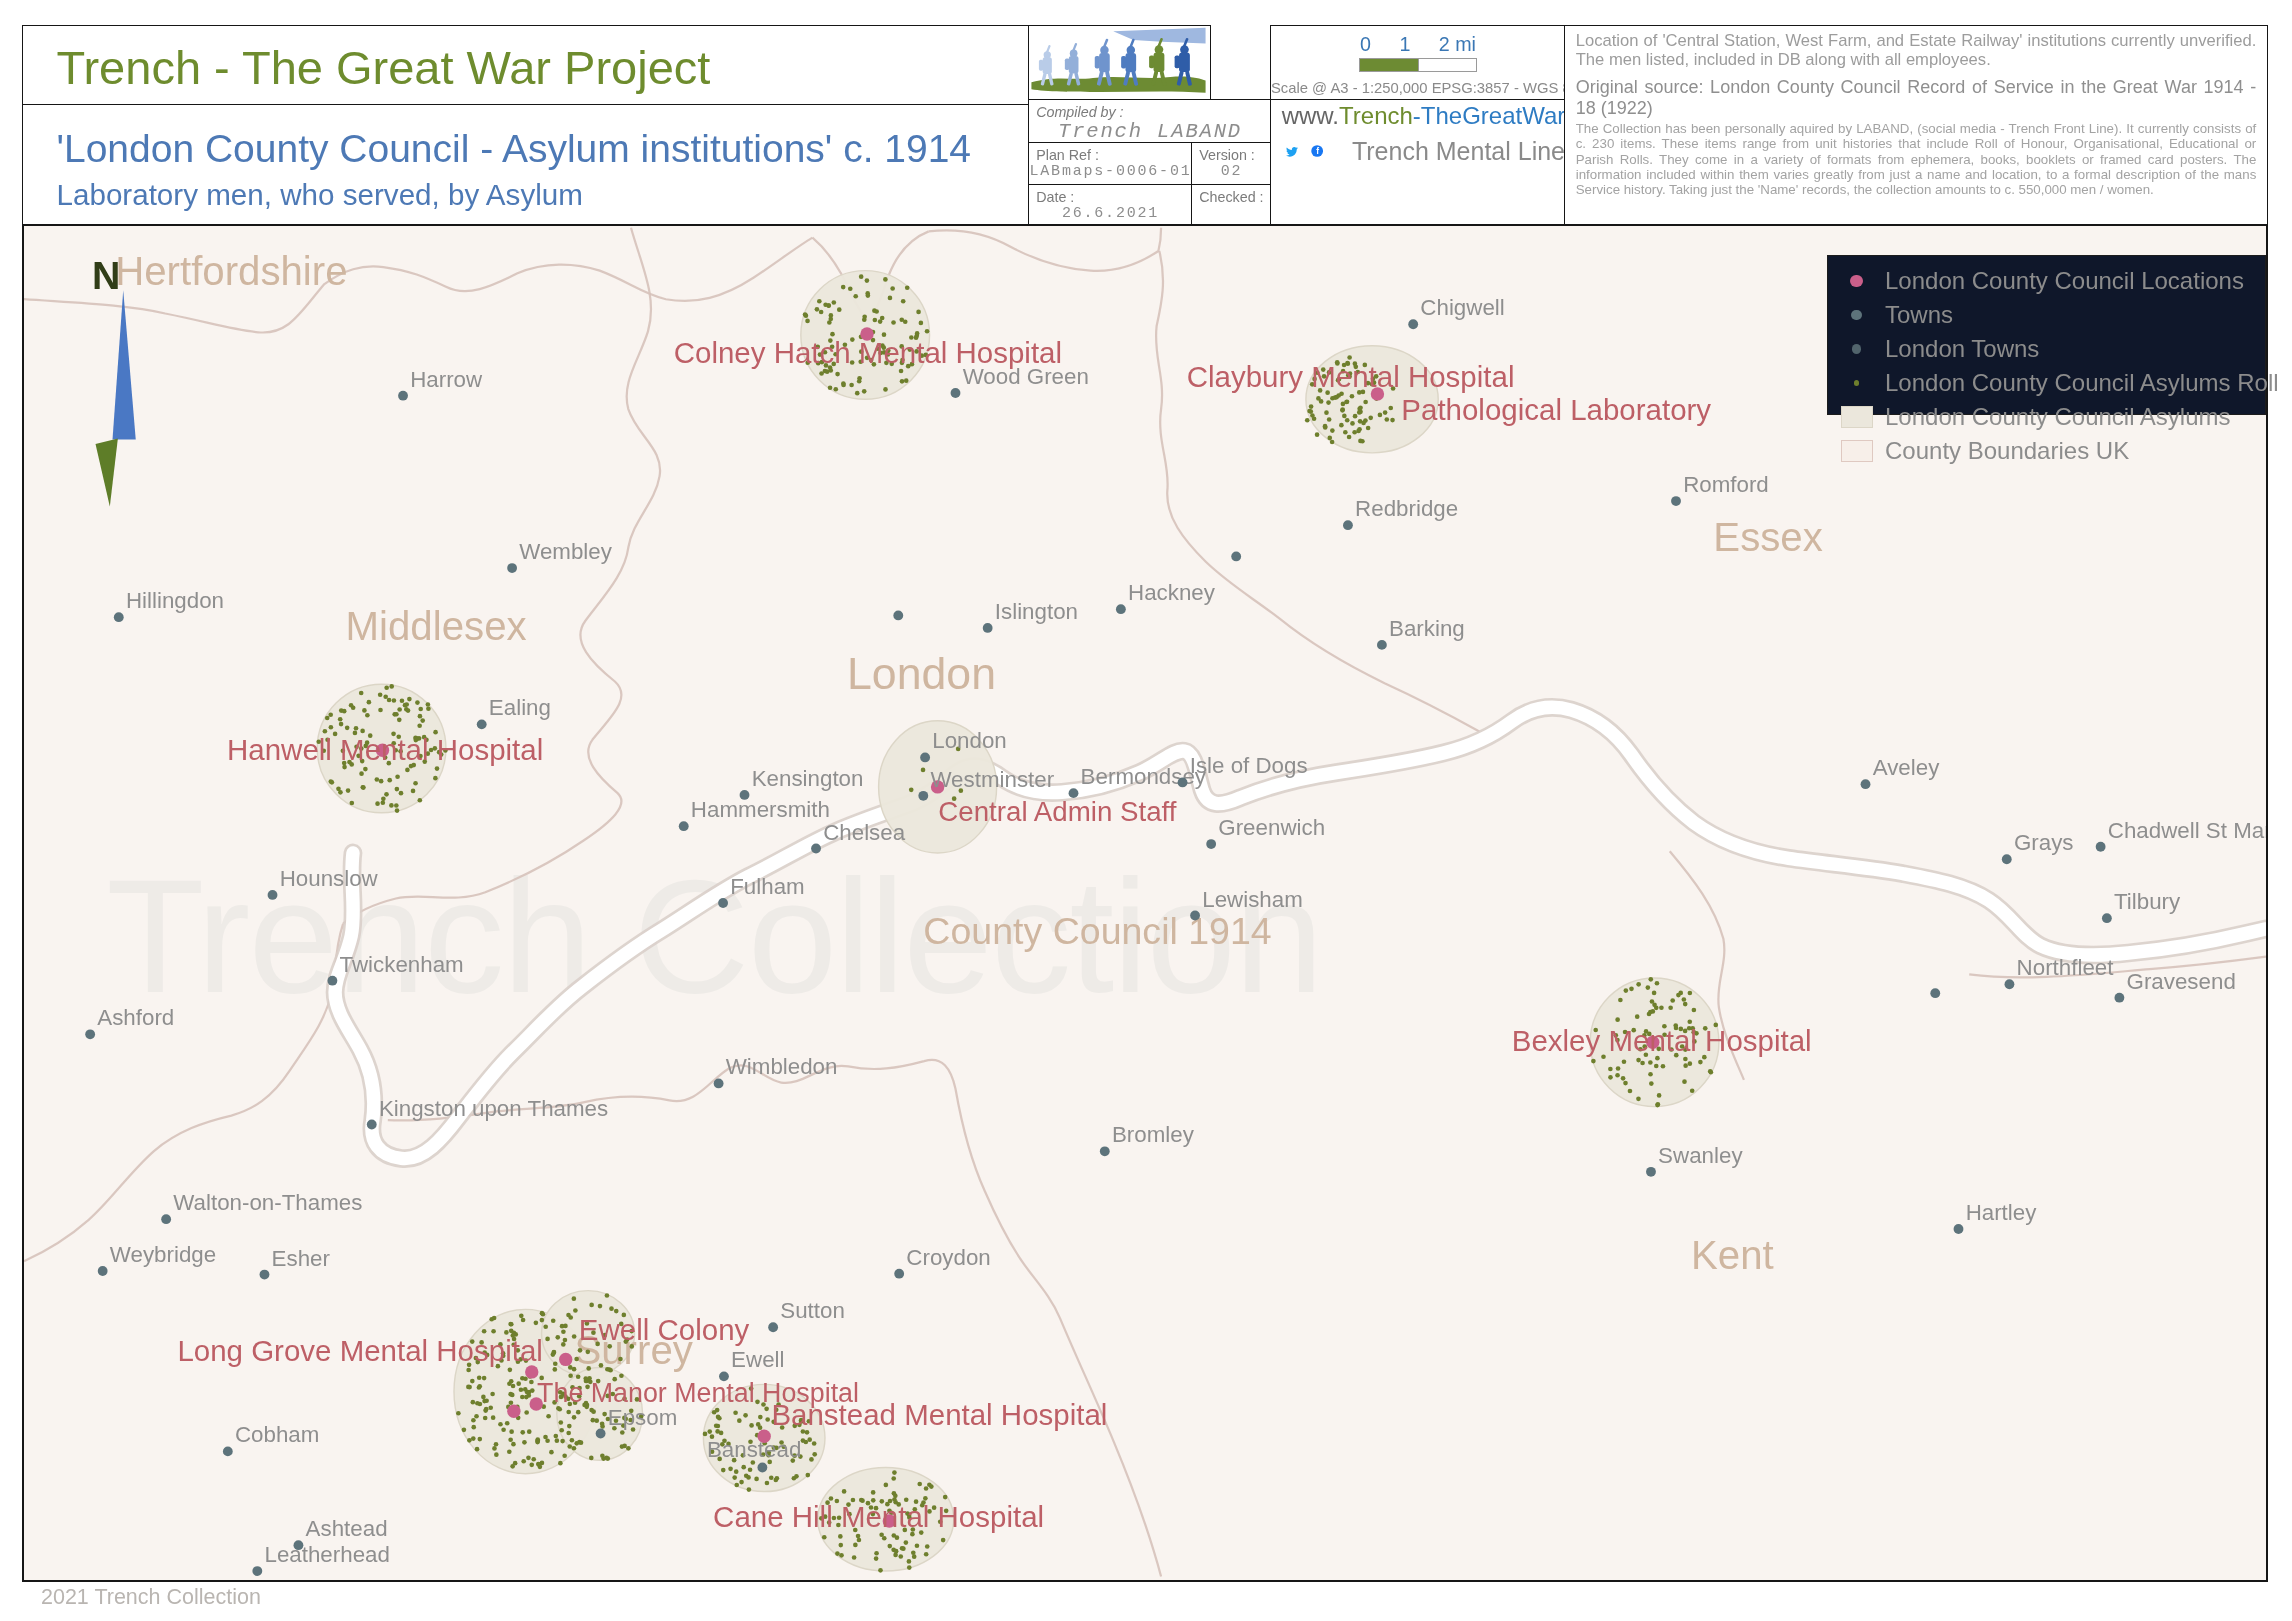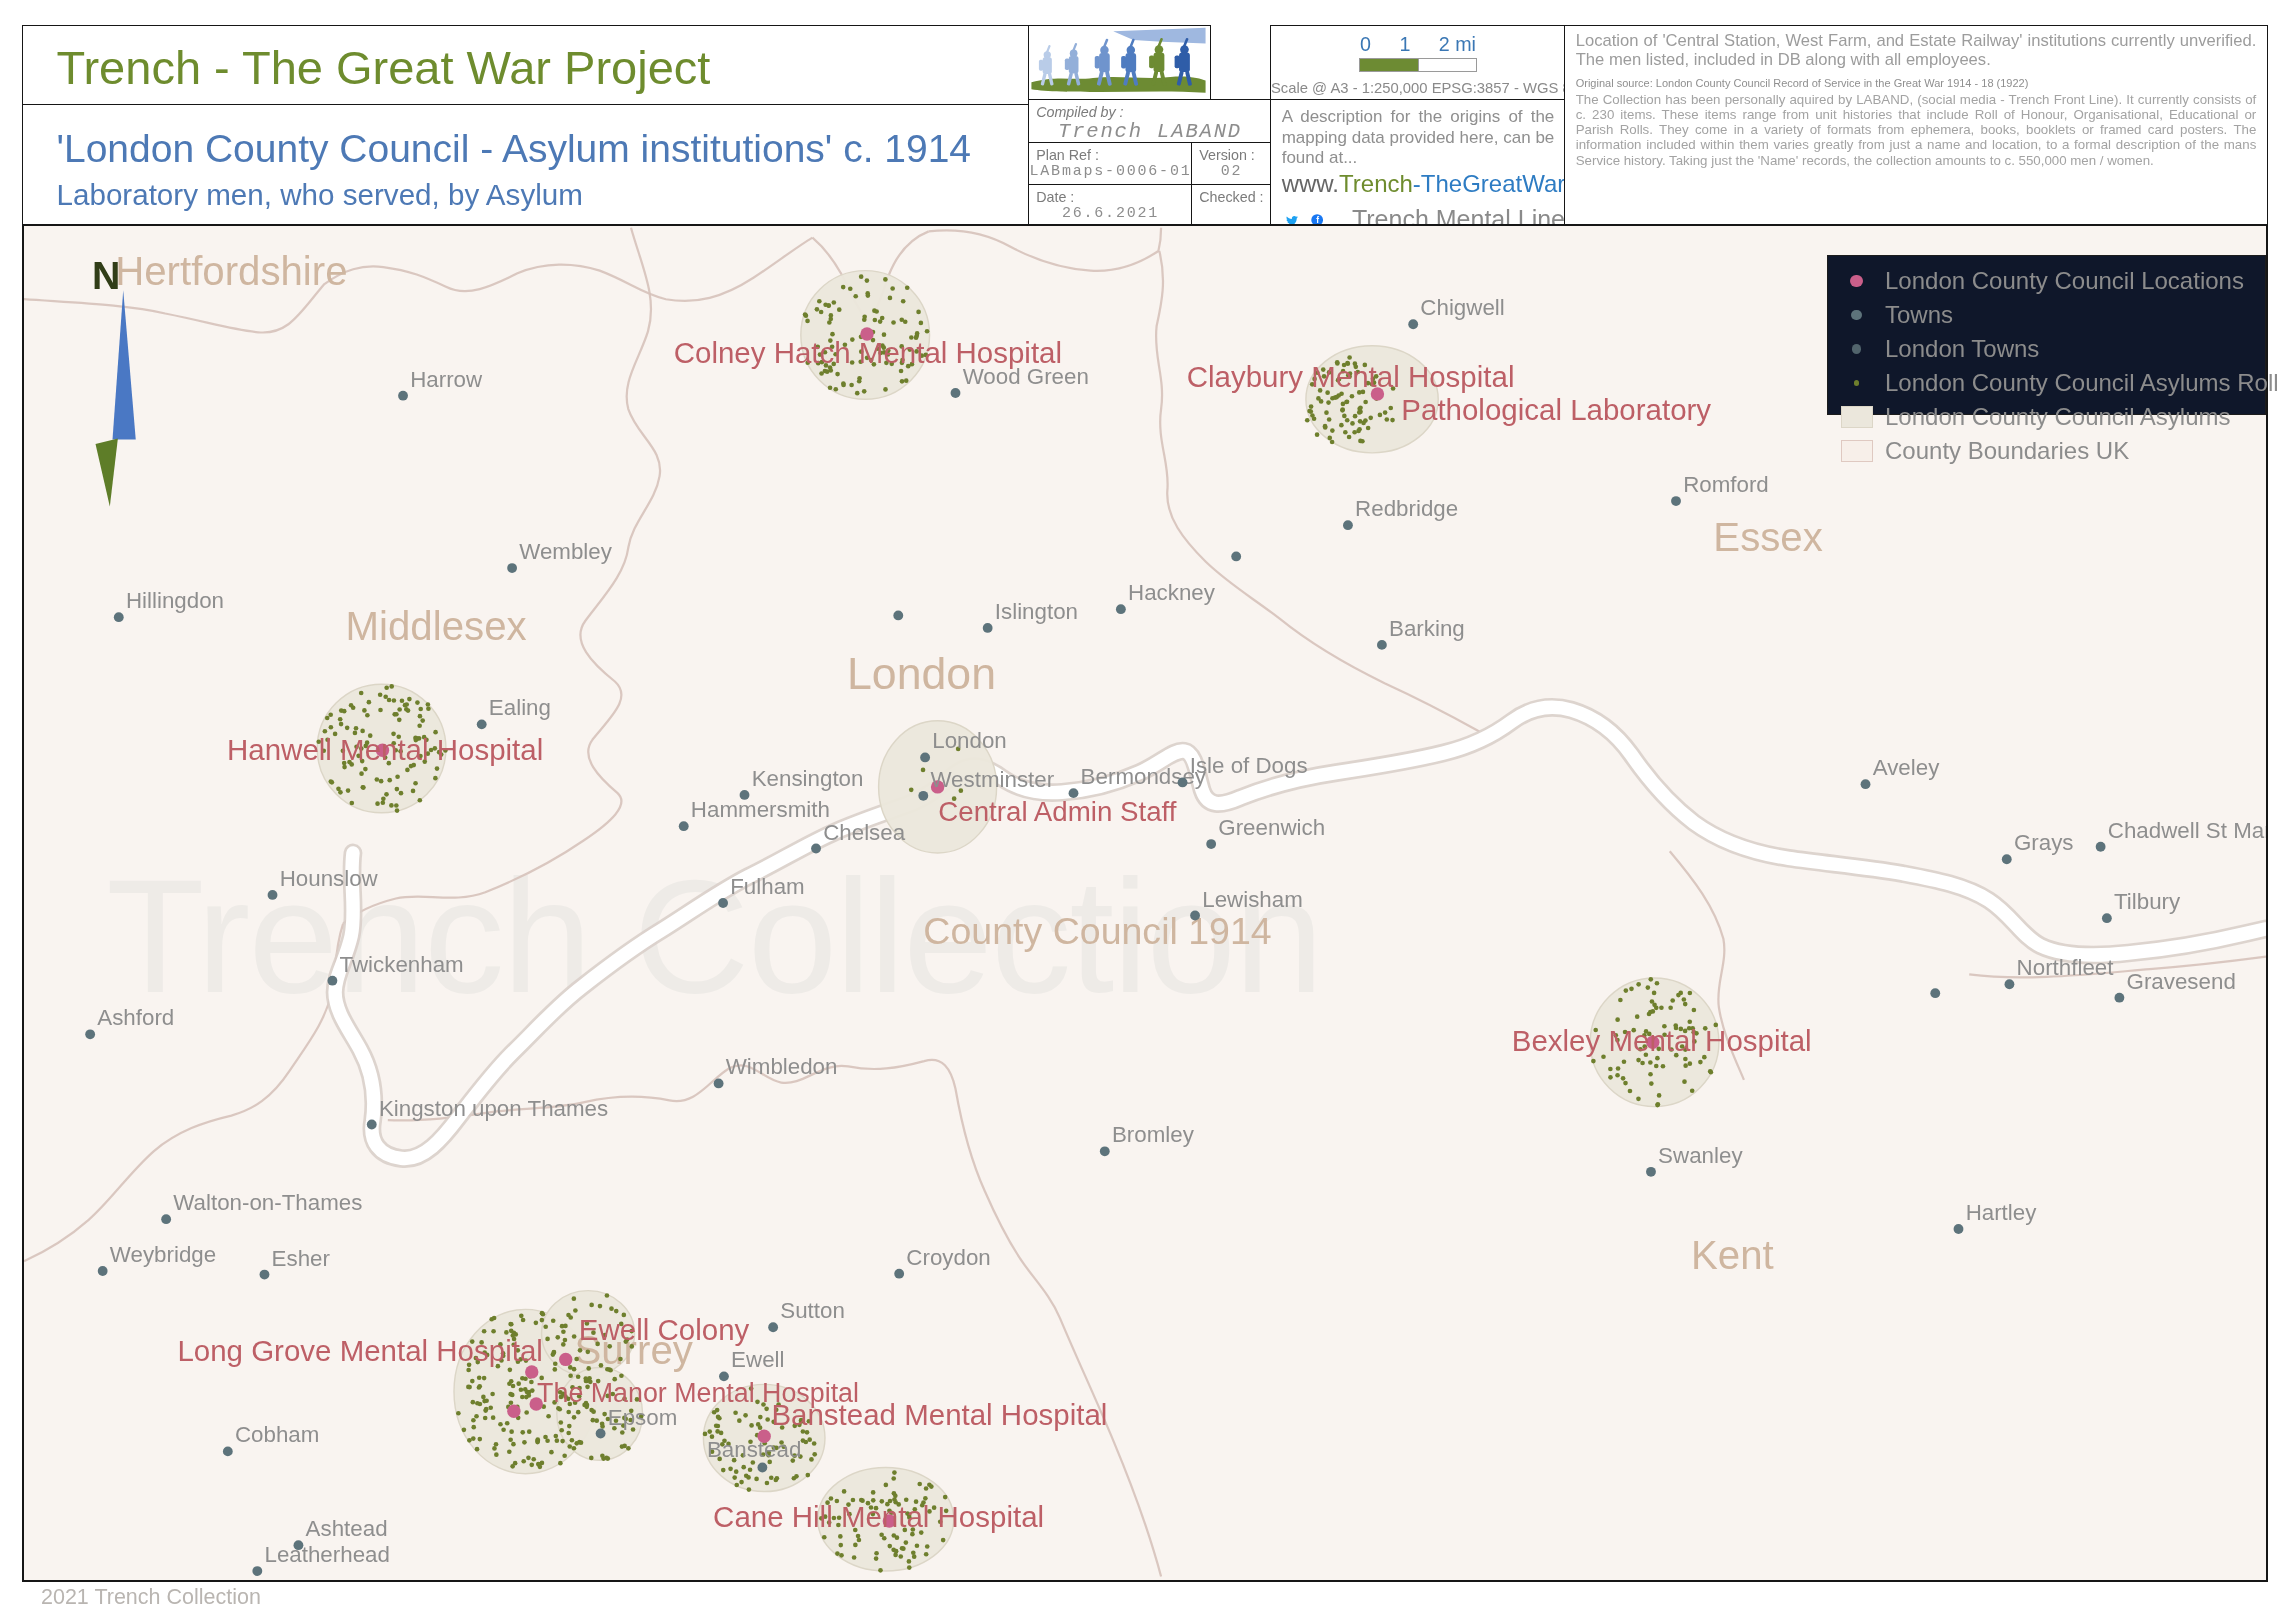--- a/index.html
+++ b/index.html
@@ -29,21 +29,21 @@
   .scalecap{font-size:14.8px;color:#8a8a8a;text-align:center;margin-top:8px;white-space:nowrap;}
   #box-desc{left:1270px;top:99px;width:296px;height:126px;}
   .desc{font-size:17px;color:#8f8f8f;text-align:justify;padding:7.2px 10.7px 0 10.7px;line-height:1.2;}
   .site{font-size:24px;padding:1.8px 10.7px 0 10.7px;white-space:nowrap;color:#666;}
   .site .g{color:#6e8c2e;} .site .b{color:#2e7cc3;}
   .social{display:flex;align-items:center;gap:12.5px;padding:3.6px 0 0 14.3px;}
   .social .lbl{font-size:25px;color:#8a8a8a;margin-left:16px;white-space:nowrap;}
   #box-notes{left:1564px;top:25px;width:704px;height:201px;overflow:hidden;}
   #box-notes p{margin:0;padding:4.5px 10.7px 0 10.7px;color:#9c9c9c;font-size:16.6px;
                text-align:justify;line-height:1.18;}
-  #box-notes p.src{font-size:11px;color:#8f8f8f;padding-top:7.2px;}
+  #box-notes p.src{font-size:18px;color:#8f8f8f;padding-top:7.2px;}
   #box-notes p.small{font-size:13.3px;color:#a3a3a3;padding-top:1.8px;line-height:1.15;}
   #box-map{left:21.5px;top:224px;width:2246px;height:1358px;border:2.7px solid #161616;
            background:#f9f4f0;overflow:hidden;}
   #mapsvg{position:absolute;left:0;top:0;width:100%;height:100%;}
   svg text{font-family:"Liberation Sans",sans-serif;}
   #legend{position:absolute;left:1827px;top:255px;width:439px;height:160px;
           background:#0f172a;border:1.8px solid #1c1c1c;box-sizing:border-box;z-index:5;
           padding-top:8px;}
   .lrow{display:flex;align-items:center;height:34px;}
   .lmark{width:57px;display:flex;justify-content:center;align-items:center;flex:none;}
@@ -148,21 +148,20 @@
     <span style="white-space:nowrap">2 mi</span>
   </div>
   <div class="bar">
       <div class="half1"></div>
       <div class="half2"></div>
     </div>
   <div class="scalecap">Scale @ A3 - 1:250,000    EPSG:3857 - WGS 84 / Pseudo-Mercator</div>
 </div>
 
 <div class="box" id="box-desc">
-  <div class="desc">A description for the origins of the mapping data provided here, can be found at...</div>
   <div class="site">
     <span>www.</span><span class="g">Trench</span><span class="b">-TheGreatWarProject</span><span>.co.uk</span>
   </div>
   <div class="social">
     <svg width="39" height="34" viewBox="0 0 48 40">
       <path fill="#1da1f2" d="M46.6,9.6c-1.6,0.7-3.3,1.2-5,1.4c1.8-1.1,3.2-2.8,3.9-4.9c-1.7,1-3.6,1.7-5.6,2.1 c-1.7-1.6-4-2.6-6.5-2.6c-4.9,0-8.8,4-8.8,8.8c0,0.7,0.1,1.4,0.2,2C17.5,16,11,12.5,6.6,7.2C5.8,8.5,5.4,10,5.4,11.6 c0,3.1,1.6,5.8,3.9,7.3c-1.4,0-2.8-0.4-4-1.1v0.1c0,4.3,3,7.8,7.1,8.6c-0.7,0.2-1.5,0.3-2.3,0.3c-0.6,0-1.1-0.1-1.7-0.2 c1.1,3.5,4.4,6.1,8.2,6.1c-3,2.4-6.8,3.8-10.9,3.8c-0.7,0-1.4,0-2.1-0.1c3.9,2.5,8.5,3.9,13.5,3.9c16.2,0,25-13.4,25-25 c0-0.4,0-0.8,0-1.1C43.9,12.9,45.4,11.4,46.6,9.6z"></path>
     </svg>
     <svg width="36" height="36" viewBox="0 0 44 44">
       <circle cx="22" cy="22" r="21" fill="#1877f2"></circle>
       <text x="24" y="33" text-anchor="middle" font-size="30" font-weight="bold" fill="#fff" font-family="Liberation Serif,serif">f</text>

